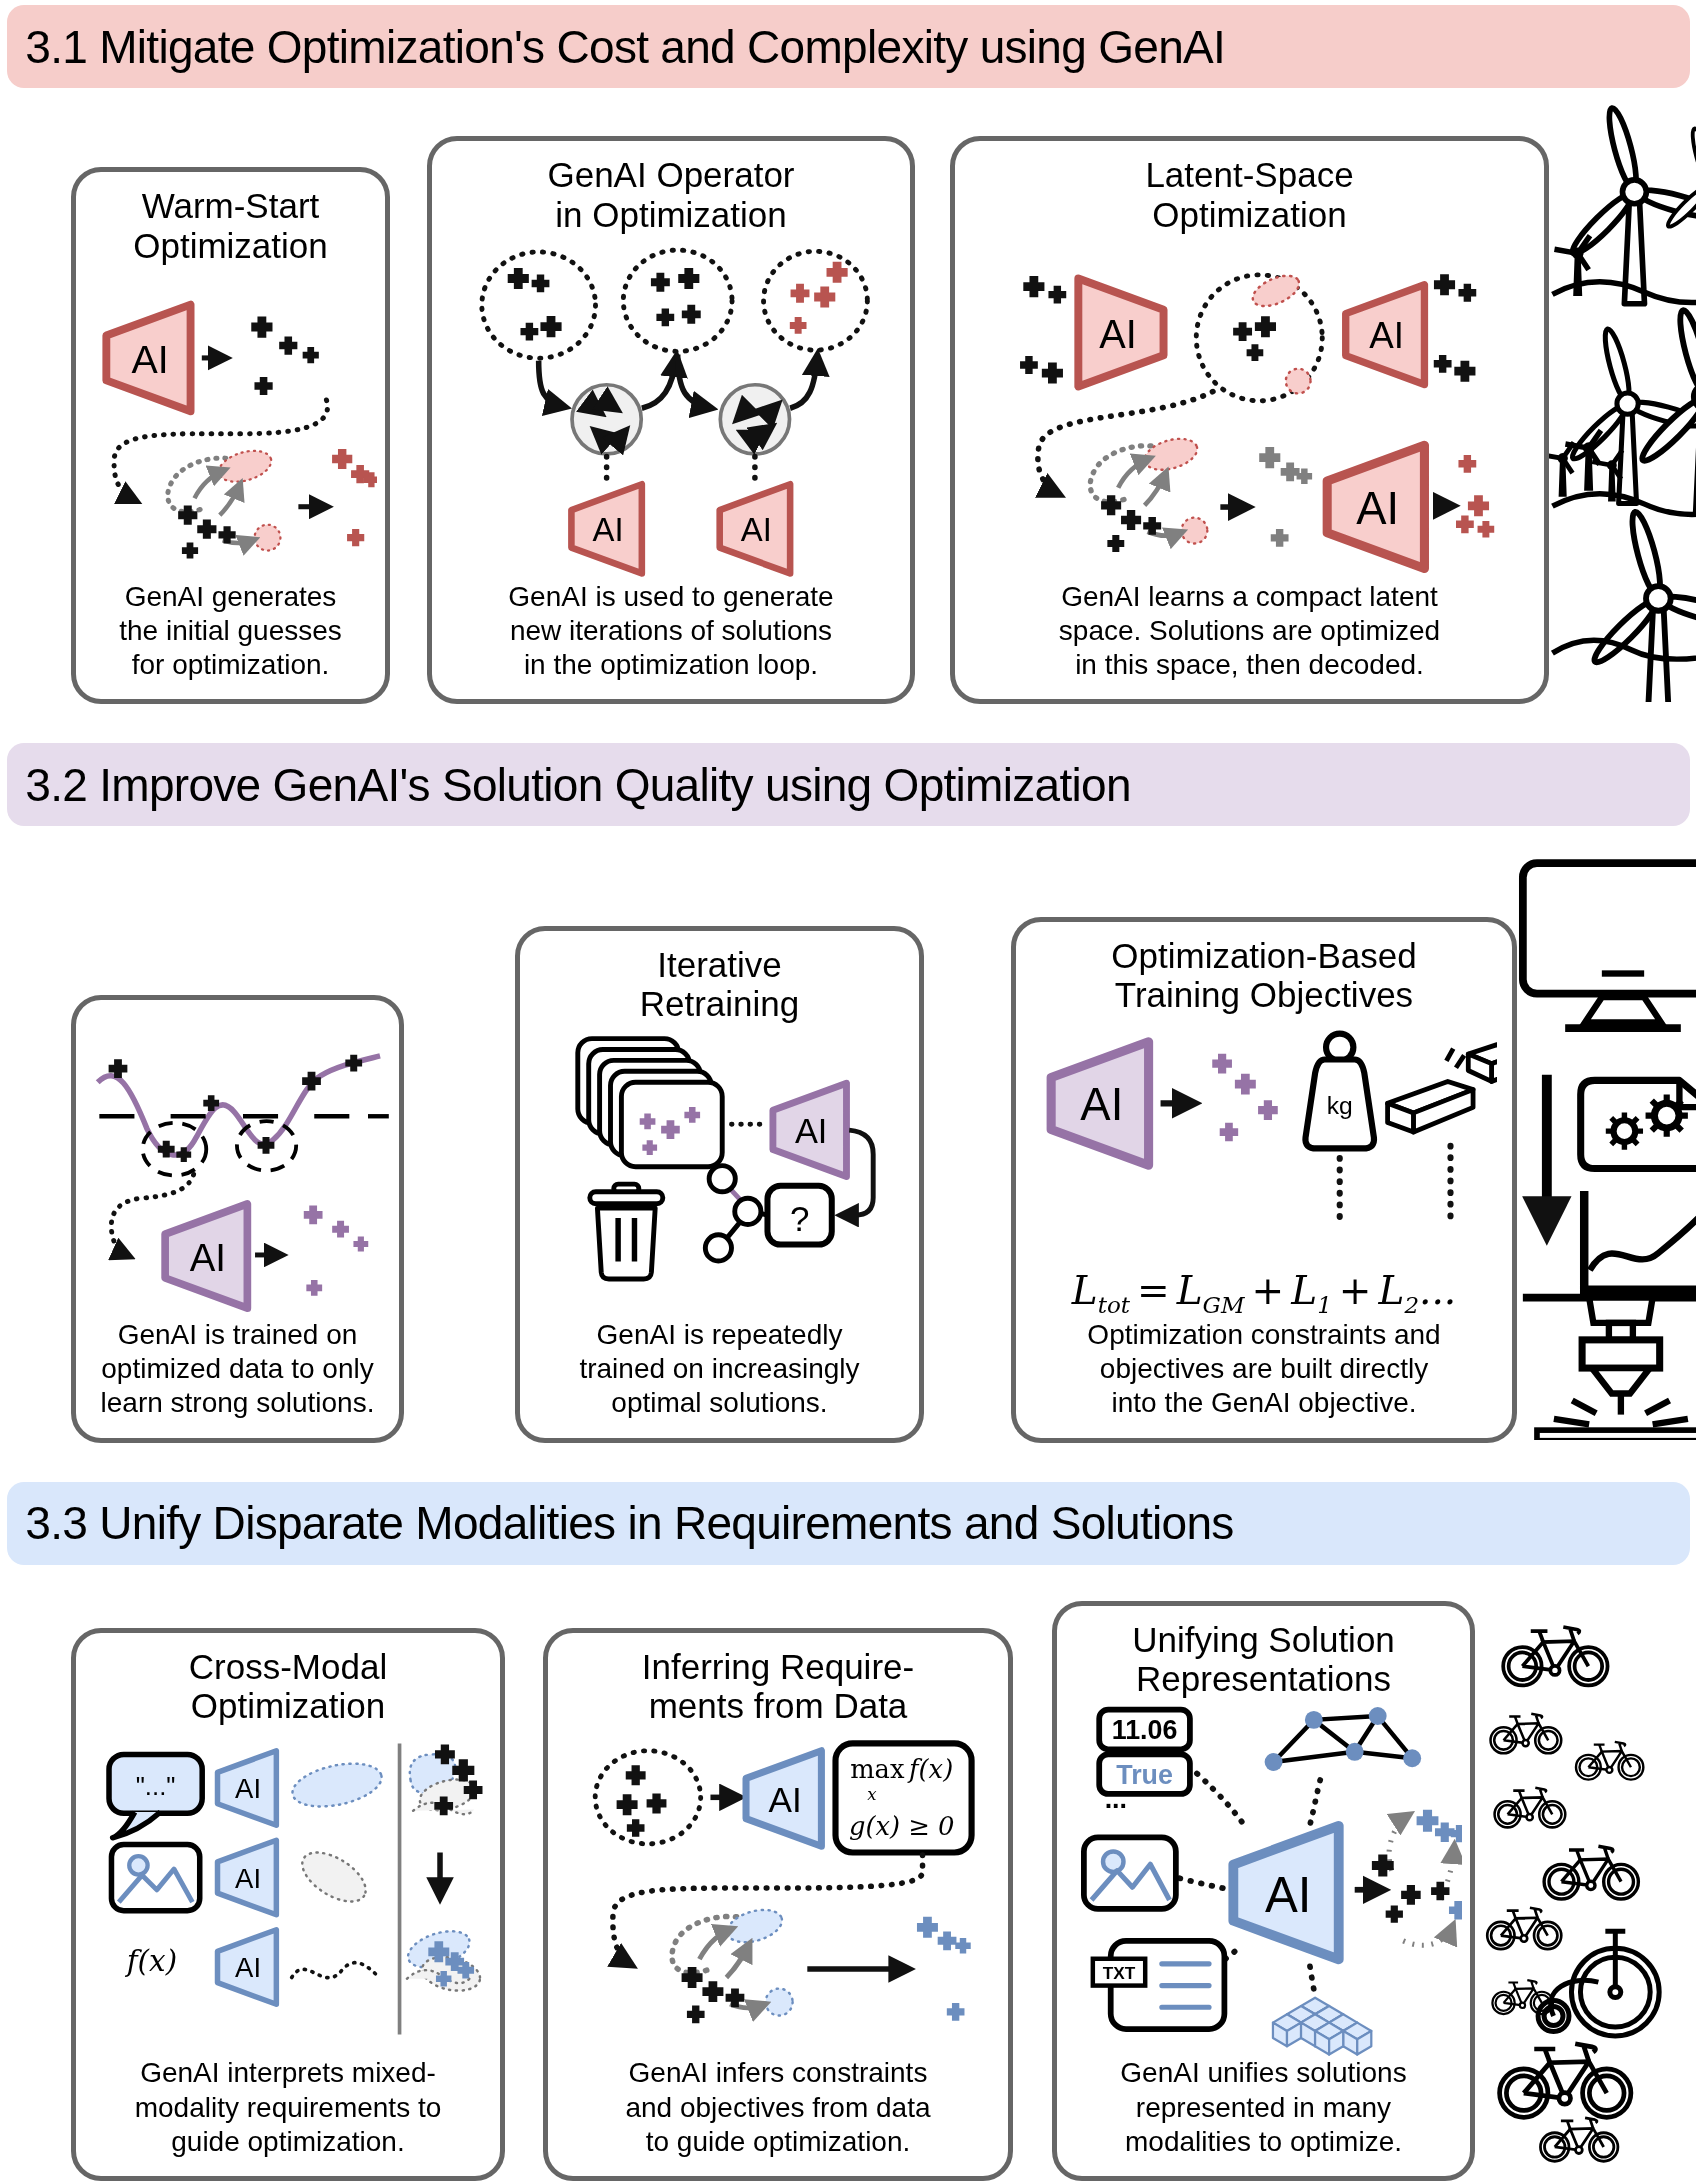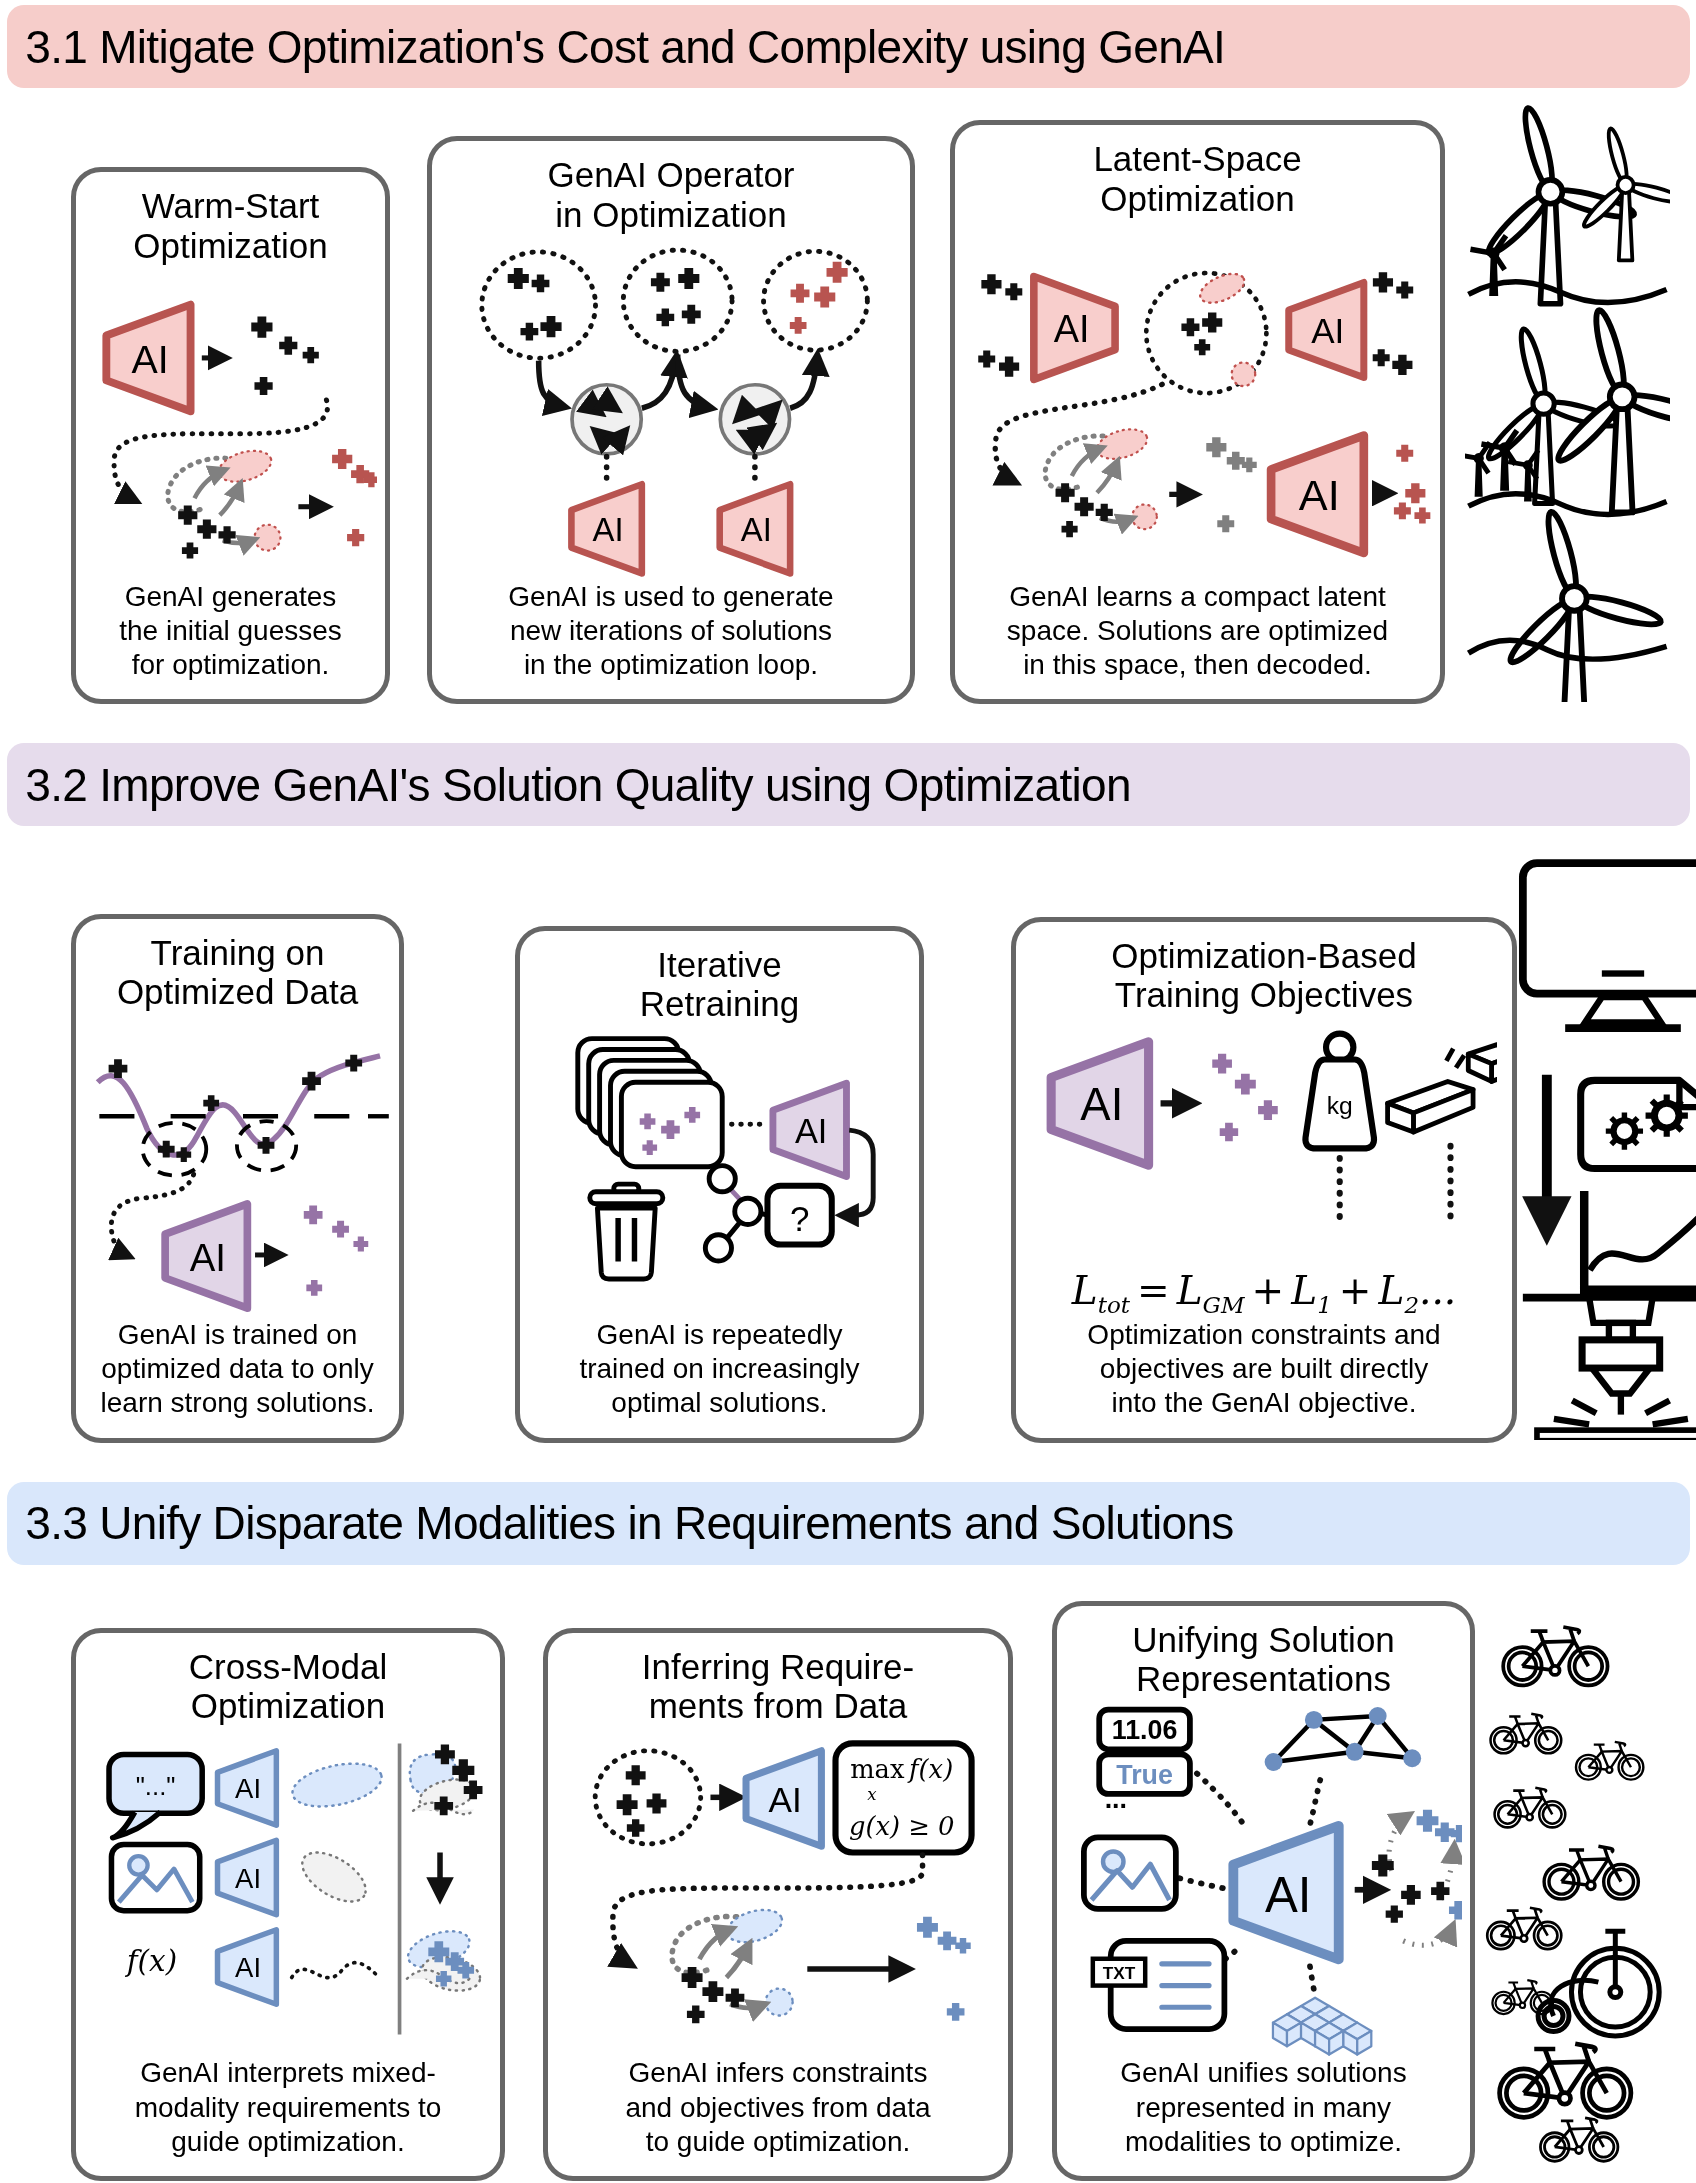--- a/index.html
+++ b/index.html
@@ -15,21 +15,21 @@
   .bar-purple{background:#e6dcec;}
   .bar-blue{background:#d9e7fb;}
   .card{border:5px solid #666;border-radius:30px;background:#fff;display:flex;flex-direction:column;align-items:center;padding:11.3px 7px 17px 7px;flex:none;box-sizing:border-box;}
   .card-title{font-size:35px;text-align:center;white-space:pre-line;line-height:1.12;margin-top:2.8px;}
   .card-art{flex:1;display:flex;flex-direction:column;align-items:center;justify-content:center;width:100%;min-height:0;}
   .card-art svg{max-width:100%;max-height:100%;}
   .card-caption{font-size:28px;text-align:center;white-space:pre-line;line-height:1.22;}
   .side-icons{flex:1;display:flex;flex-direction:column;align-items:center;justify-content:space-between;padding:2.8px 0;}
   .row1 .card1{width:319px;margin-left:20px;}
   .row1 .card2{width:488px;margin-left:37px;}
-  .row1 .card3{width:495px;margin-left:35px;gap:8px;}
+  .row1 .card3{width:599px;margin-left:35px;}
   .row2 .card1{width:333px;margin-left:20px;}
   .row2 .card2{width:409px;margin-left:111px;}
   .row2 .card3{width:506px;margin-left:87px;}
   .row3 .card1{width:434px;margin-left:20px;}
   .row3 .card2{width:470px;margin-left:38px;}
   .row3 .card3{width:423px;margin-left:39px;}
   
   .pl{fill:none;stroke-width:7.5;}
   .plk{stroke:#111;}
   .plr{stroke:#b85450;}
@@ -313,22 +313,20 @@
   </section>
 
   <section>
     <div class="band-header hdr-purple">
       <span>3.2 Improve GenAI's Solution Quality using Optimization</span>
     </div>
     <div class="band-row row2">
       <div class="accent-bar bar-purple"></div>
 
       <div class="card card1">
-        <div class="card-title">Training on
-Optimized Data</div>
         <div class="card-art">
           <svg viewBox="0 0 560 560" width="307" height="307">
             <path d="M25,130 C60,95 85,140 115,215 C140,268 178,282 205,230 C228,188 245,150 275,185 C300,215 315,262 345,235 C382,203 395,140 432,118 C462,100 500,92 540,82" fill="none" stroke="#9673a6" stroke-width="10"></path>
             <use href="#plusP" class="pl plk" transform="translate(62,105) scale(1.9)"></use>
             <use href="#plusP" class="pl plk" transform="translate(232,168) scale(1.6)"></use>
             <use href="#plusP" class="pl plk" transform="translate(415,128) scale(1.9)"></use>
             <use href="#plusP" class="pl plk" transform="translate(492,95) scale(1.7)"></use>
             <use href="#plusP" class="pl plk" transform="translate(150,252) scale(1.7)"></use>
             <use href="#plusP" class="pl plk" transform="translate(182,262) scale(1.5)"></use>
             <use href="#plusP" class="pl plk" transform="translate(332,245) scale(1.7)"></use>

